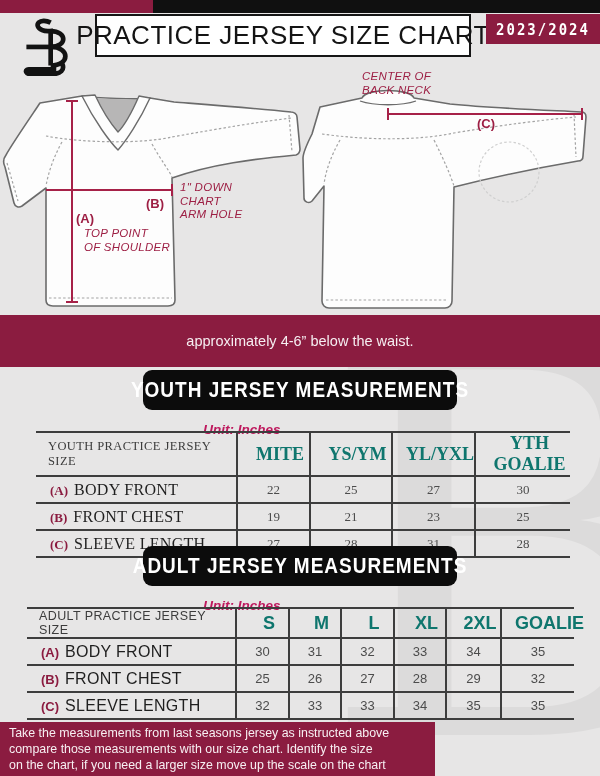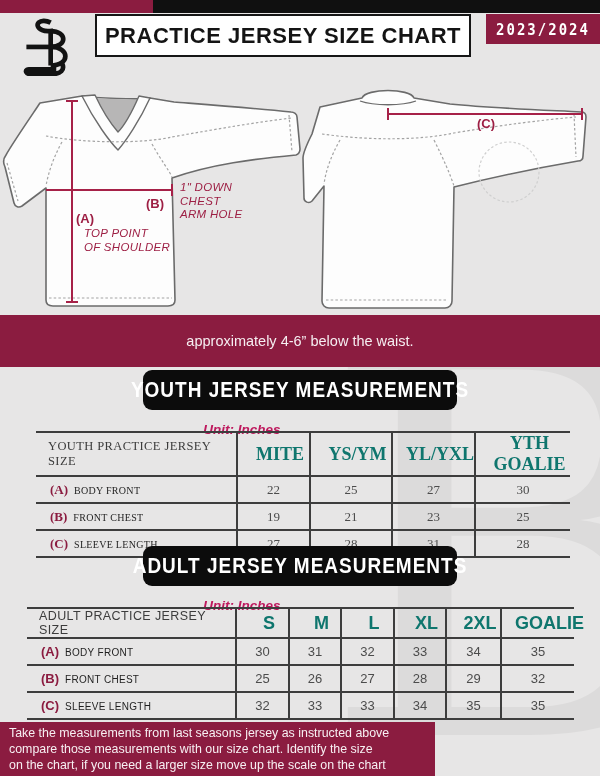--- a/index.html
+++ b/index.html
@@ -26,21 +26,21 @@
   #top-strip .maroon-seg { position:absolute; left:0; top:0; width:153px; height:13px; background:#8b1c40; }
 
   #brand-logo { left:18px; top:16px; width:56px; height:60px; z-index:2; }
 
   #title-box {
     left:95px; top:14px; width:376px; height:43px; z-index:2;
     background:#ffffff; border:2px solid #161616;
     display:flex; align-items:center; justify-content:center;
   }
   #title-box .title-text {
-    font-size:22px; font-weight:bold; color:#141414; letter-spacing:0.5px;
+    font-size:26px; font-weight:normal; color:#141414; letter-spacing:0.5px;
     white-space:nowrap;
   }
   #season-box {
     left:486px; top:14px; width:114px; height:30px; z-index:2;
     background:#8b1c40; display:flex; align-items:center; justify-content:center;
   }
   #season-box .season-text {
     font-family:"DejaVu Sans Mono", monospace;
     font-size:14px; font-weight:bold; color:#fff; letter-spacing:2px;
     transform:scaleY(1.15);
@@ -93,21 +93,21 @@
   }
   table.size-table th { height:28px; font-size:18px; font-weight:bold; color:#0f766e; text-align:center;padding-left:13px; }
   table.size-table td { height:27px; font-size:13px; color:#4c4c4c; text-align:center; }
   th.size-head {
     text-align:left !important; padding-left:12px !important;
     font-size:12.5px !important; font-weight:normal !important; color:#3c3c3c !important;
     letter-spacing:0.4px;
   }
   td.row-label { text-align:left !important; padding-left:14px !important; }
   td.row-label .rk { color:#8b1c40; font-weight:bold; font-size:13px; }
-  td.row-label .rl { color:#1f1f1f; font-size:10px; letter-spacing:0.3px; margin-left:6px; }
+  td.row-label .rl { color:#1f1f1f; font-size:16px; letter-spacing:0.3px; margin-left:6px; }
 
   
   #footer { left:0; top:722px; width:600px; height:54px; z-index:2; display:flex; }
   #footer-black {
     width:165px; height:54px; background:#0b0b0b;
     display:flex; align-items:center; padding-left:20px;
   }
   #footer-black .fbrand {
     color:#f2f2f2; font-weight:bold; font-size:12px; letter-spacing:4.5px; margin-left:8px;
   }
@@ -186,28 +186,32 @@
     </g>
     <g fill="none" stroke="#a62148" stroke-width="2">
       <path d="M86,54 L280,54"></path>
         <path d="M86,48 L86,60"></path>
         <path d="M280,48 L280,60"></path>
     </g>
   </svg>
 
   <div class="m-desc" style="left:180px; top:121px;">
     <div>1" DOWN</div>
-    <div>CHEST</div>
+    <div>CHART</div>
     <div>ARM HOLE</div>
   </div>
   <div class="m-label" style="left:146px; top:136px;">(B)</div>
   <div class="m-label" style="left:76px; top:151px;">(A)</div>
   <div class="m-desc" style="left:84px; top:167px;">
     <div>TOP POINT</div>
     <div>OF SHOULDER</div>
+  </div>
+  <div class="m-desc" style="left:362px; top:10px;">
+    <div>CENTER OF</div>
+    <div>BACK NECK</div>
   </div>
   <div class="m-label" style="left:477px; top:56px;">(C)</div>
 </div>
 
 <div id="notice" class="layer">
   <div>approximately 4-6” below the waist.</div>
 </div>
 
 <div class="section-pill" style="top:370px;">
   <span>YOUTH JERSEY MEASUREMENTS</span>

